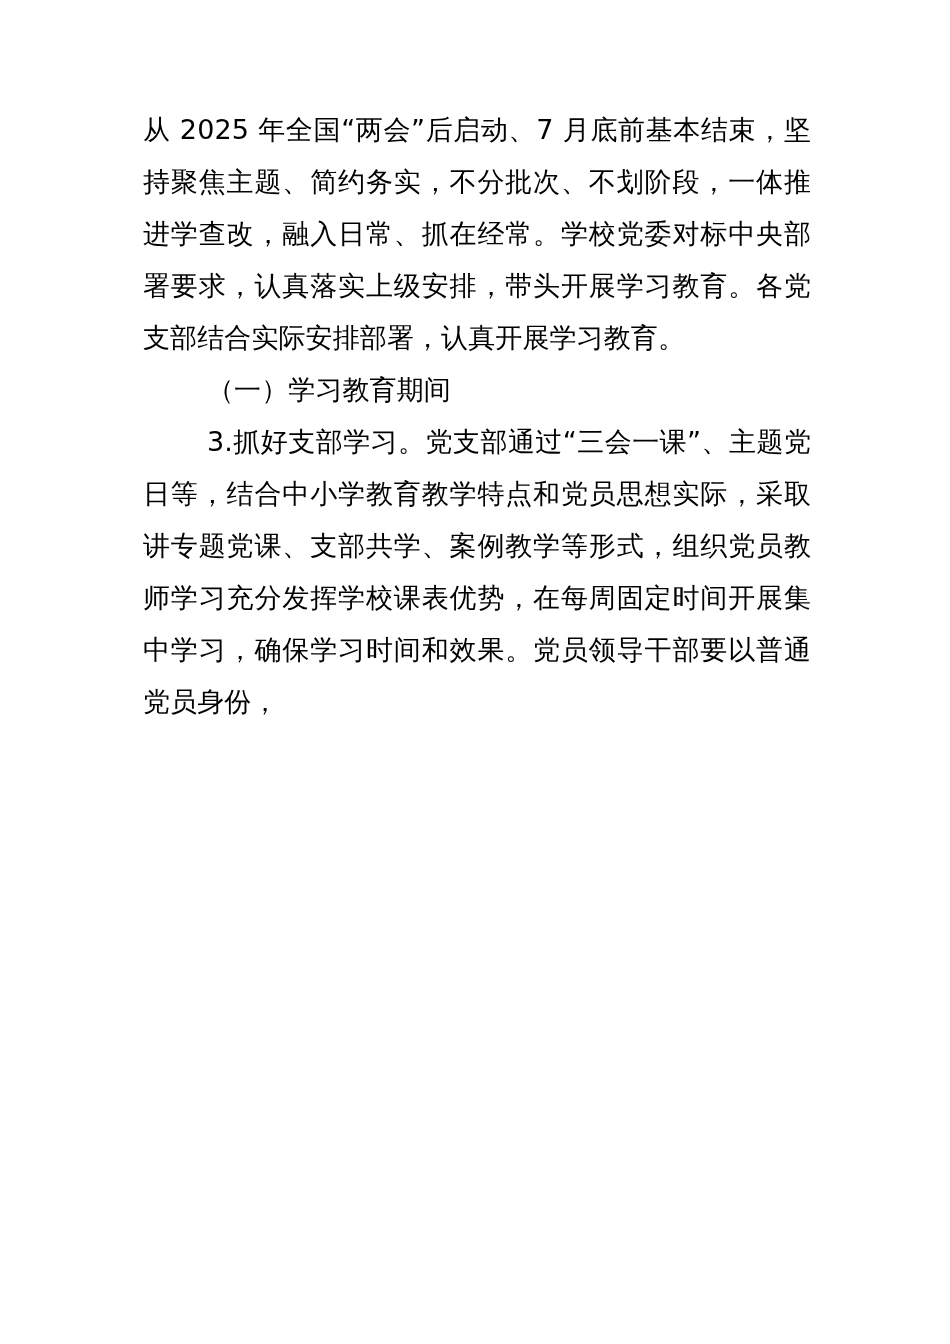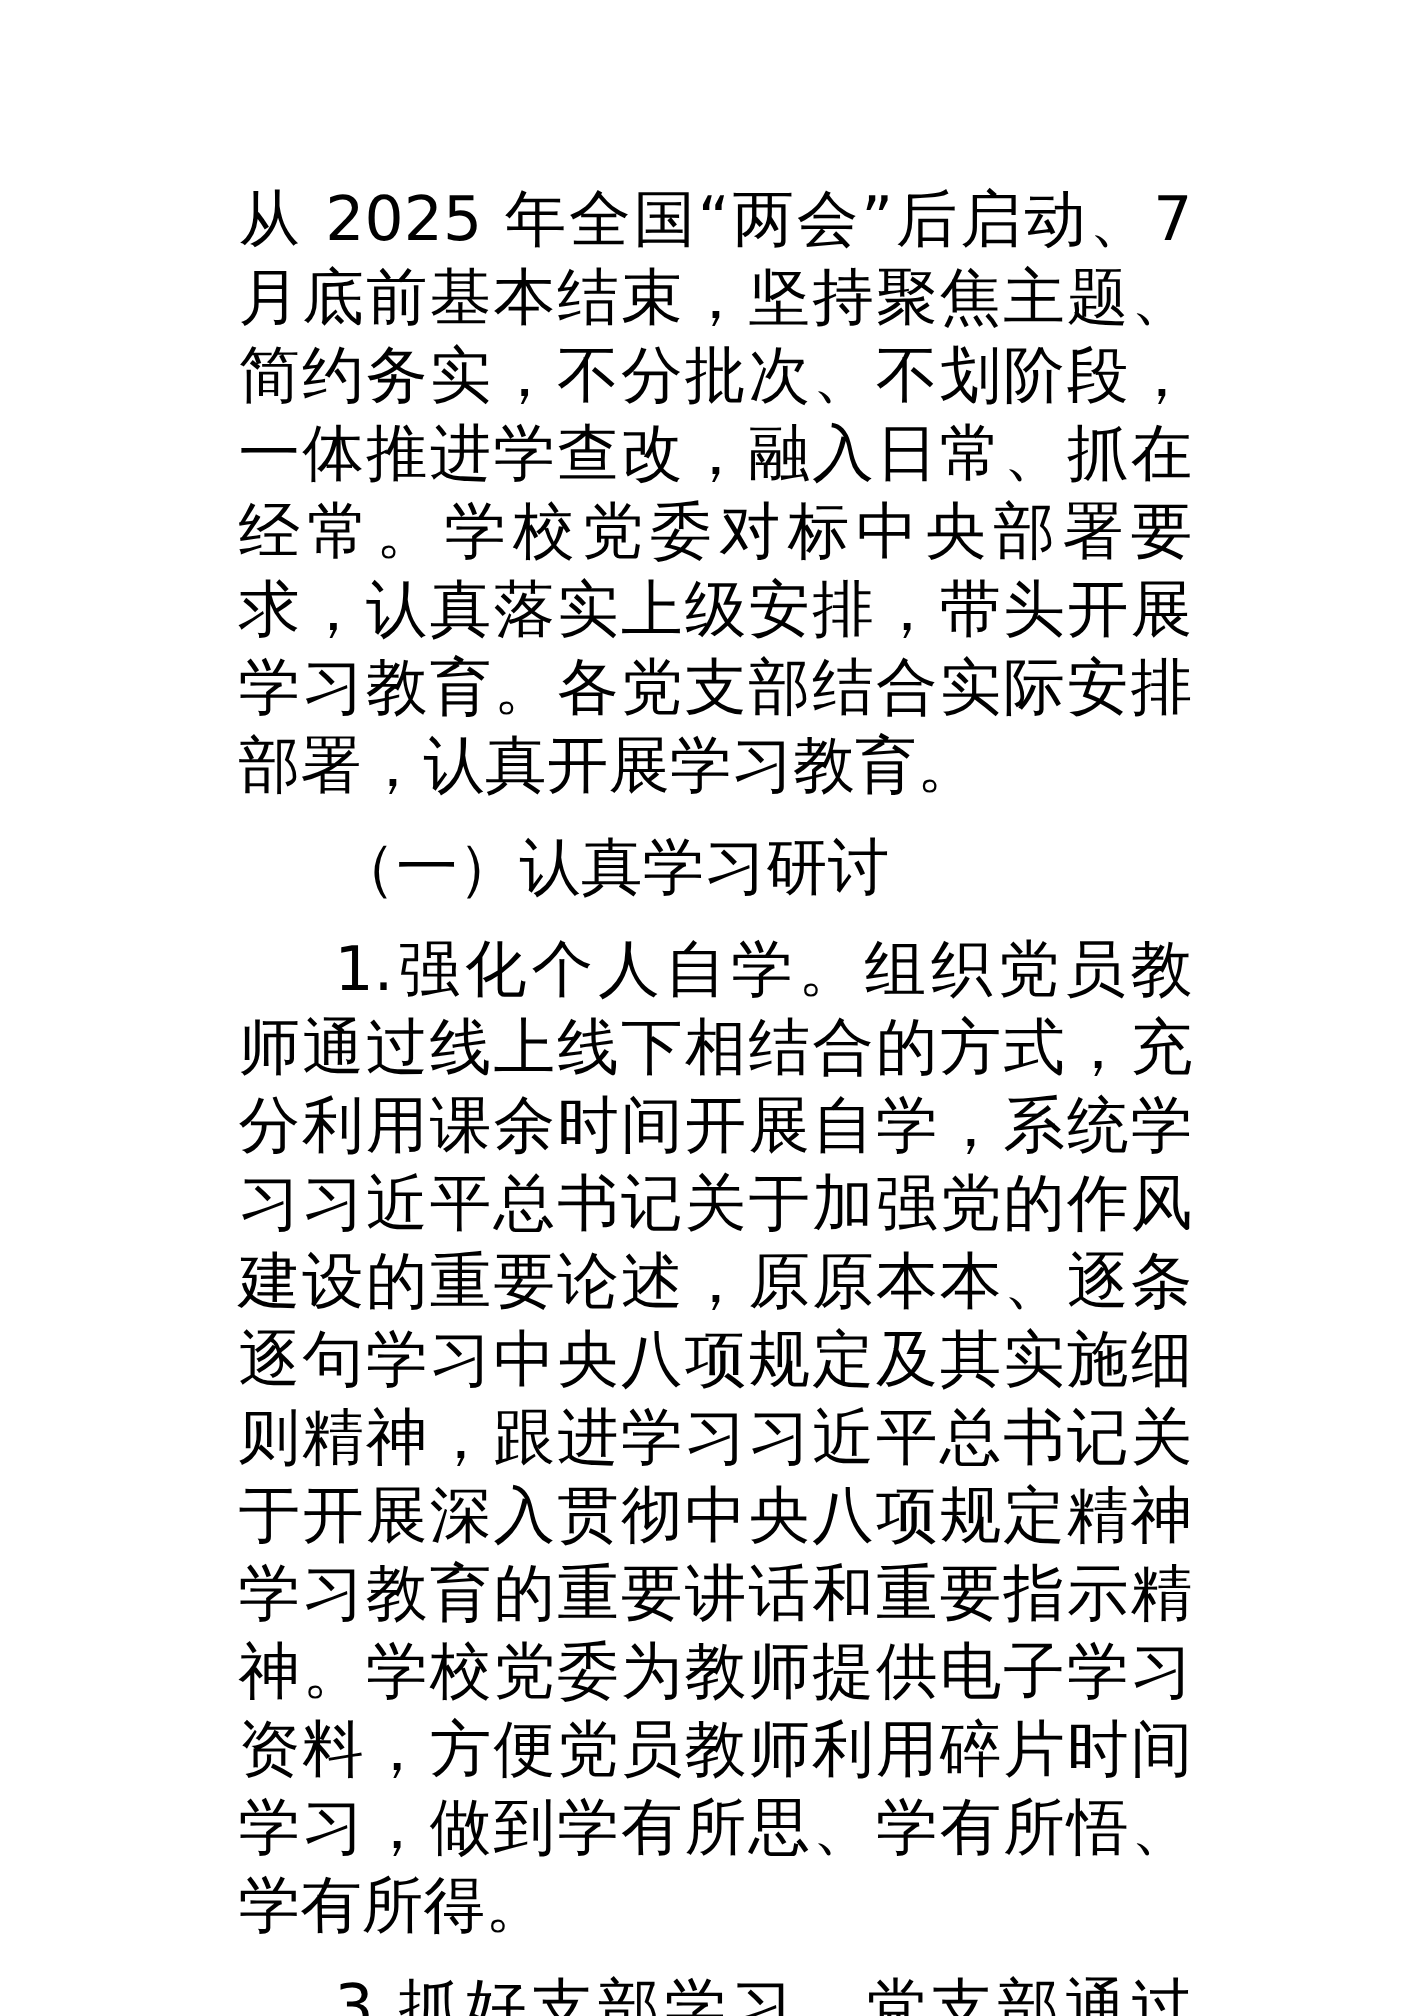--- a/index.html
+++ b/index.html
@@ -19,22 +19,22 @@
     box-sizing: border-box;
     overflow: hidden;
   }
   .content {
     position: absolute;
     left: 143px;
     top: 104px;
     width: 668px;
   }
   .para {
-    margin: 16px;
-    font-size: 41px;
+    margin: 0;
+    font-size: 27px;
     line-height: 52px;
     color: #000000;
     text-align: justify;
     text-justify: inter-ideograph;
     letter-spacing: 0.1px;
     font-weight: 400;
     word-break: break-all;
     -webkit-font-smoothing: antialiased;
   }
   .para.indent {
@@ -45,21 +45,20 @@
   }
 </style>
 </head>
 <body>
 
 <div class="page">
   <div class="content">
 
     <p class="para cont">从 2025 年全国“两会”后启动、7 月底前基本结束，坚持聚焦主题、简约务实，不分批次、不划阶段，一体推进学查改，融入日常、抓在经常。学校党委对标中央部署要求，认真落实上级安排，带头开展学习教育。各党支部结合实际安排部署，认真开展学习教育。</p>
 
-    <p class="para indent">（一）认真学习研讨</p>
+    <p class="para indent">（一）学习教育期间</p>
 
-    <p class="para indent">1.强化个人自学。组织党员教师通过线上线下相结合的方式，充分利用课余时间开展自学，系统学习习近平总书记关于加强党的作风建设的重要论述，原原本本、逐条逐句学习中央八项规定及其实施细则精神，跟进学习习近平总书记关于开展深入贯彻中央八项规定精神学习教育的重要讲话和重要指示精神。学校党委为教师提供电子学习资料，方便党员教师利用碎片时间学习，做到学有所思、学有所悟、学有所得。</p>
 
 
     <p class="para indent">3.抓好支部学习。党支部通过“三会一课”、主题党日等，结合中小学教育教学特点和党员思想实际，采取讲专题党课、支部共学、案例教学等形式，组织党员教师学习充分发挥学校课表优势，在每周固定时间开展集中学习，确保学习时间和效果。党员领导干部要以普通党员身份，</p>
 
   </div>
 </div>
 
 </body></html>

